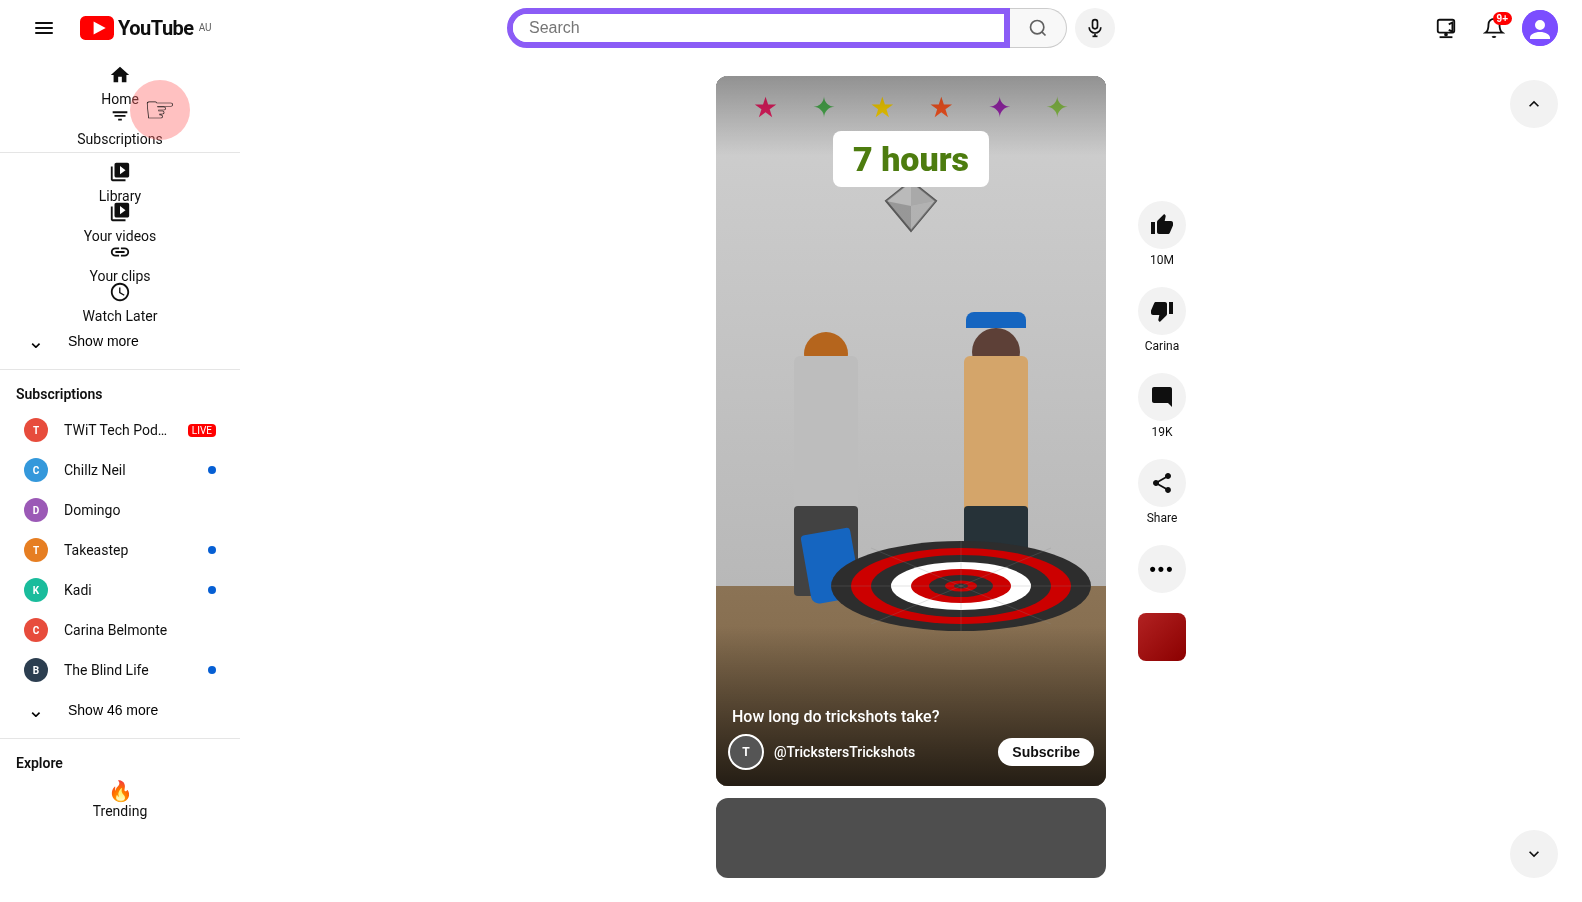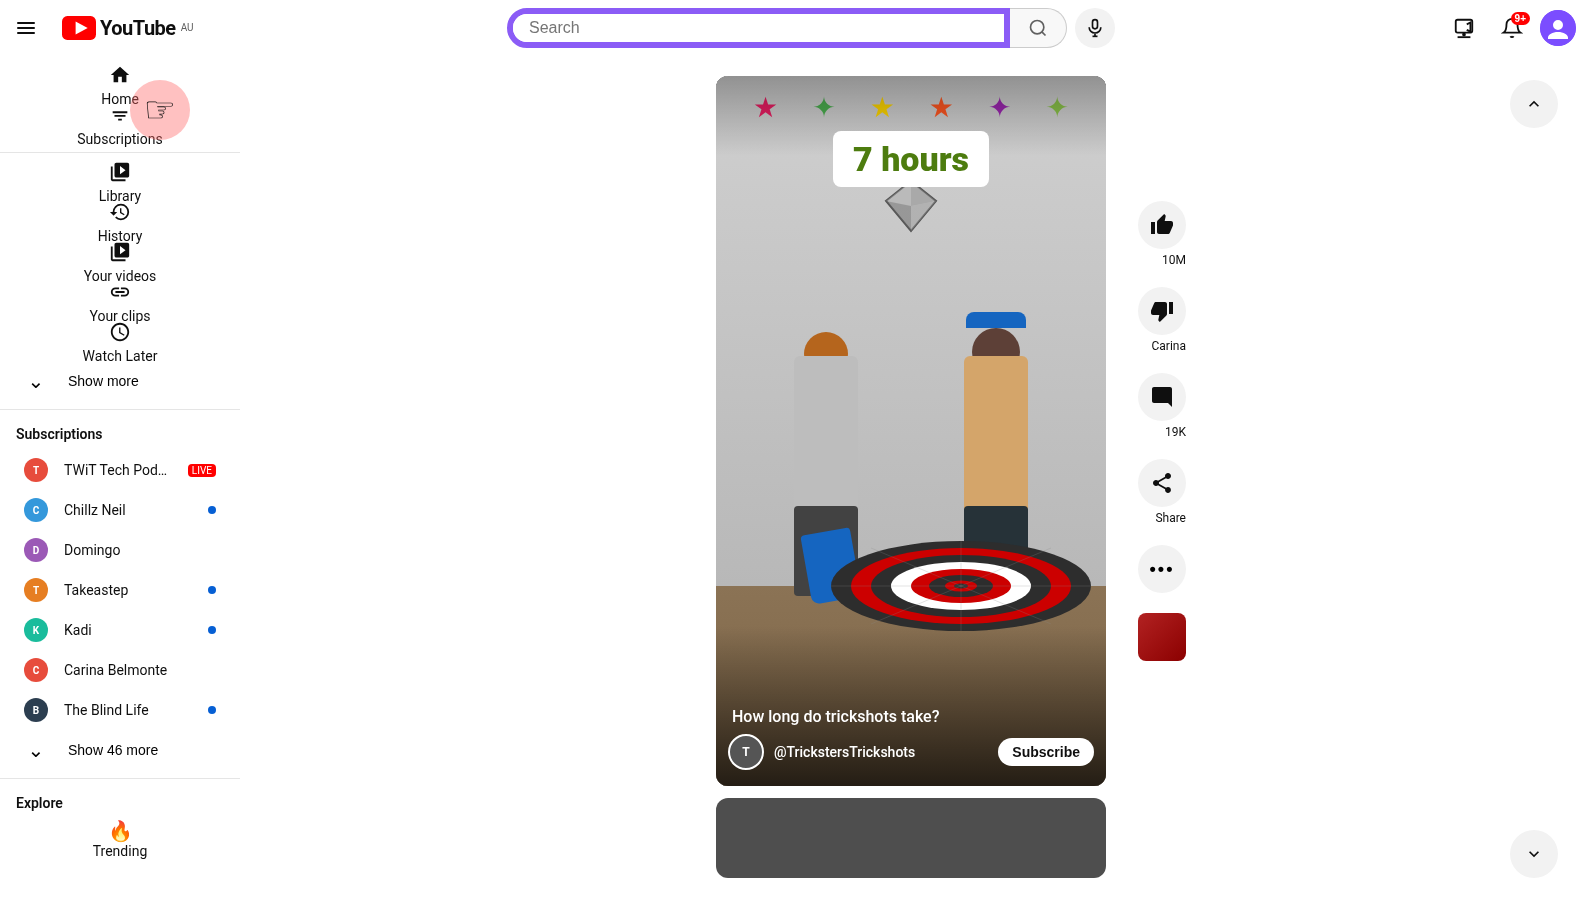--- a/index.html
+++ b/index.html
@@ -1,21 +1,21 @@
 <!DOCTYPE html>
 <html><head>
   <meta charset="utf-8">
   <style>
     * { margin: 0; padding: 0; box-sizing: border-box; }
     body { font-family: 'Roboto', Arial, sans-serif; background: #fff; color: #0f0f0f; overflow: hidden; width: 1582px; height: 902px; }
 
     
     .header {
       position: fixed; top: 0; left: 0; right: 0; height: 56px;
-      display: flex; align-items: center; padding: 0 6px;
+      display: flex; align-items: center; padding: 0 24px;
       background: #fff; z-index: 100; gap: 16px;
     }
     .header-left { display: flex; align-items: center; gap: 16px; min-width: 240px; }
     .hamburger-btn { width: 40px; height: 40px; border: none; background: none; cursor: pointer; border-radius: 50%; display: flex; align-items: center; justify-content: center; }
     .logo { display: flex; align-items: center; gap: 4px; cursor: pointer; text-decoration: none; }
     .logo-icon { width: 34px; height: 24px; }
 
     .header-center { flex: 1; display: flex; align-items: center; justify-content: center; gap: 8px; }
     .search-bar { display: flex; align-items: center; width: 560px; height: 40px; border: 6px solid #8b5cf6; border-radius: 40px 0 0 40px; overflow: hidden; }
     .search-input { flex: 1; height: 100%; border: none; outline: none; padding: 0 16px; font-size: 16px; color: #0f0f0f; }
@@ -96,21 +96,21 @@
     .short-channel-row {
       position: absolute; bottom: 16px; left: 12px; right: 12px;
       display: flex; align-items: center; gap: 10px;
     }
     .short-channel-avatar { width: 36px; height: 36px; border-radius: 50%; background: #555; flex-shrink: 0; }
     .short-channel-name { color: #fff; font-size: 14px; font-weight: 500; flex: 1; }
     .subscribe-btn {
       background: #fff; color: #0f0f0f; border: none; border-radius: 20px;
       padding: 6px 14px; font-size: 14px; font-weight: 600; cursor: pointer;
     }
-    .action-btn-wrap { display: flex; flex-direction: column; align-items: flex-end; gap: 4px; }
+    .action-btn-wrap { display: flex; flex-direction: column; align-items: center; gap: 4px; }
     .action-circle {
       width: 48px; height: 48px; border-radius: 50%; background: #f2f2f2;
       display: flex; align-items: center; justify-content: center;
       cursor: pointer; border: none; font-size: 20px;
     }
     .action-label { font-size: 12px; color: #0f0f0f; }
 
     
     .scroll-up-btn {
       position: fixed; right: 24px; top: 80px;
@@ -237,28 +237,20 @@
 
   <div class="nav-item">
     <span class="nav-icon">
       <svg width="22" height="22" viewBox="0 0 24 24" fill="currentColor">
         <path d="M4 6H2v14c0 1.1.9 2 2 2h14v-2H4V6zm16-4H8c-1.1 0-2 .9-2 2v12c0 1.1.9 2 2 2h12c1.1 0 2-.9 2-2V4c0-1.1-.9-2-2-2zm-8 12.5v-9l6 4.5-6 4.5z"></path>
       </svg>
     </span>
     <span>Library</span>
   </div>
 
-  <div class="nav-item">
-    <span class="nav-icon">
-      <svg width="22" height="22" viewBox="0 0 24 24" fill="currentColor">
-        <path d="M13 3a9 9 0 0 0-9 9H1l3.89 3.89.07.14L9 12H6c0-3.87 3.13-7 7-7s7 3.13 7 7-3.13 7-7 7c-1.93 0-3.68-.79-4.94-2.06l-1.42 1.42A8.954 8.954 0 0 0 13 21a9 9 0 0 0 0-18zm-1 5v5l4.28 2.54.72-1.21-3.5-2.08V8H12z"></path>
-      </svg>
-    </span>
-    <span>History</span>
-  </div>
 
   <div class="nav-item">
     <span class="nav-icon">
       <svg width="22" height="22" viewBox="0 0 24 24" fill="currentColor">
         <path d="M4 6H2v14c0 1.1.9 2 2 2h14v-2H4V6zm16-4H8c-1.1 0-2 .9-2 2v12c0 1.1.9 2 2 2h12c1.1 0 2-.9 2-2V4c0-1.1-.9-2-2-2zm-8 12.5v-9l6 4.5-6 4.5z"></path>
       </svg>
     </span>
     <span>Your videos</span>
   </div>
 

